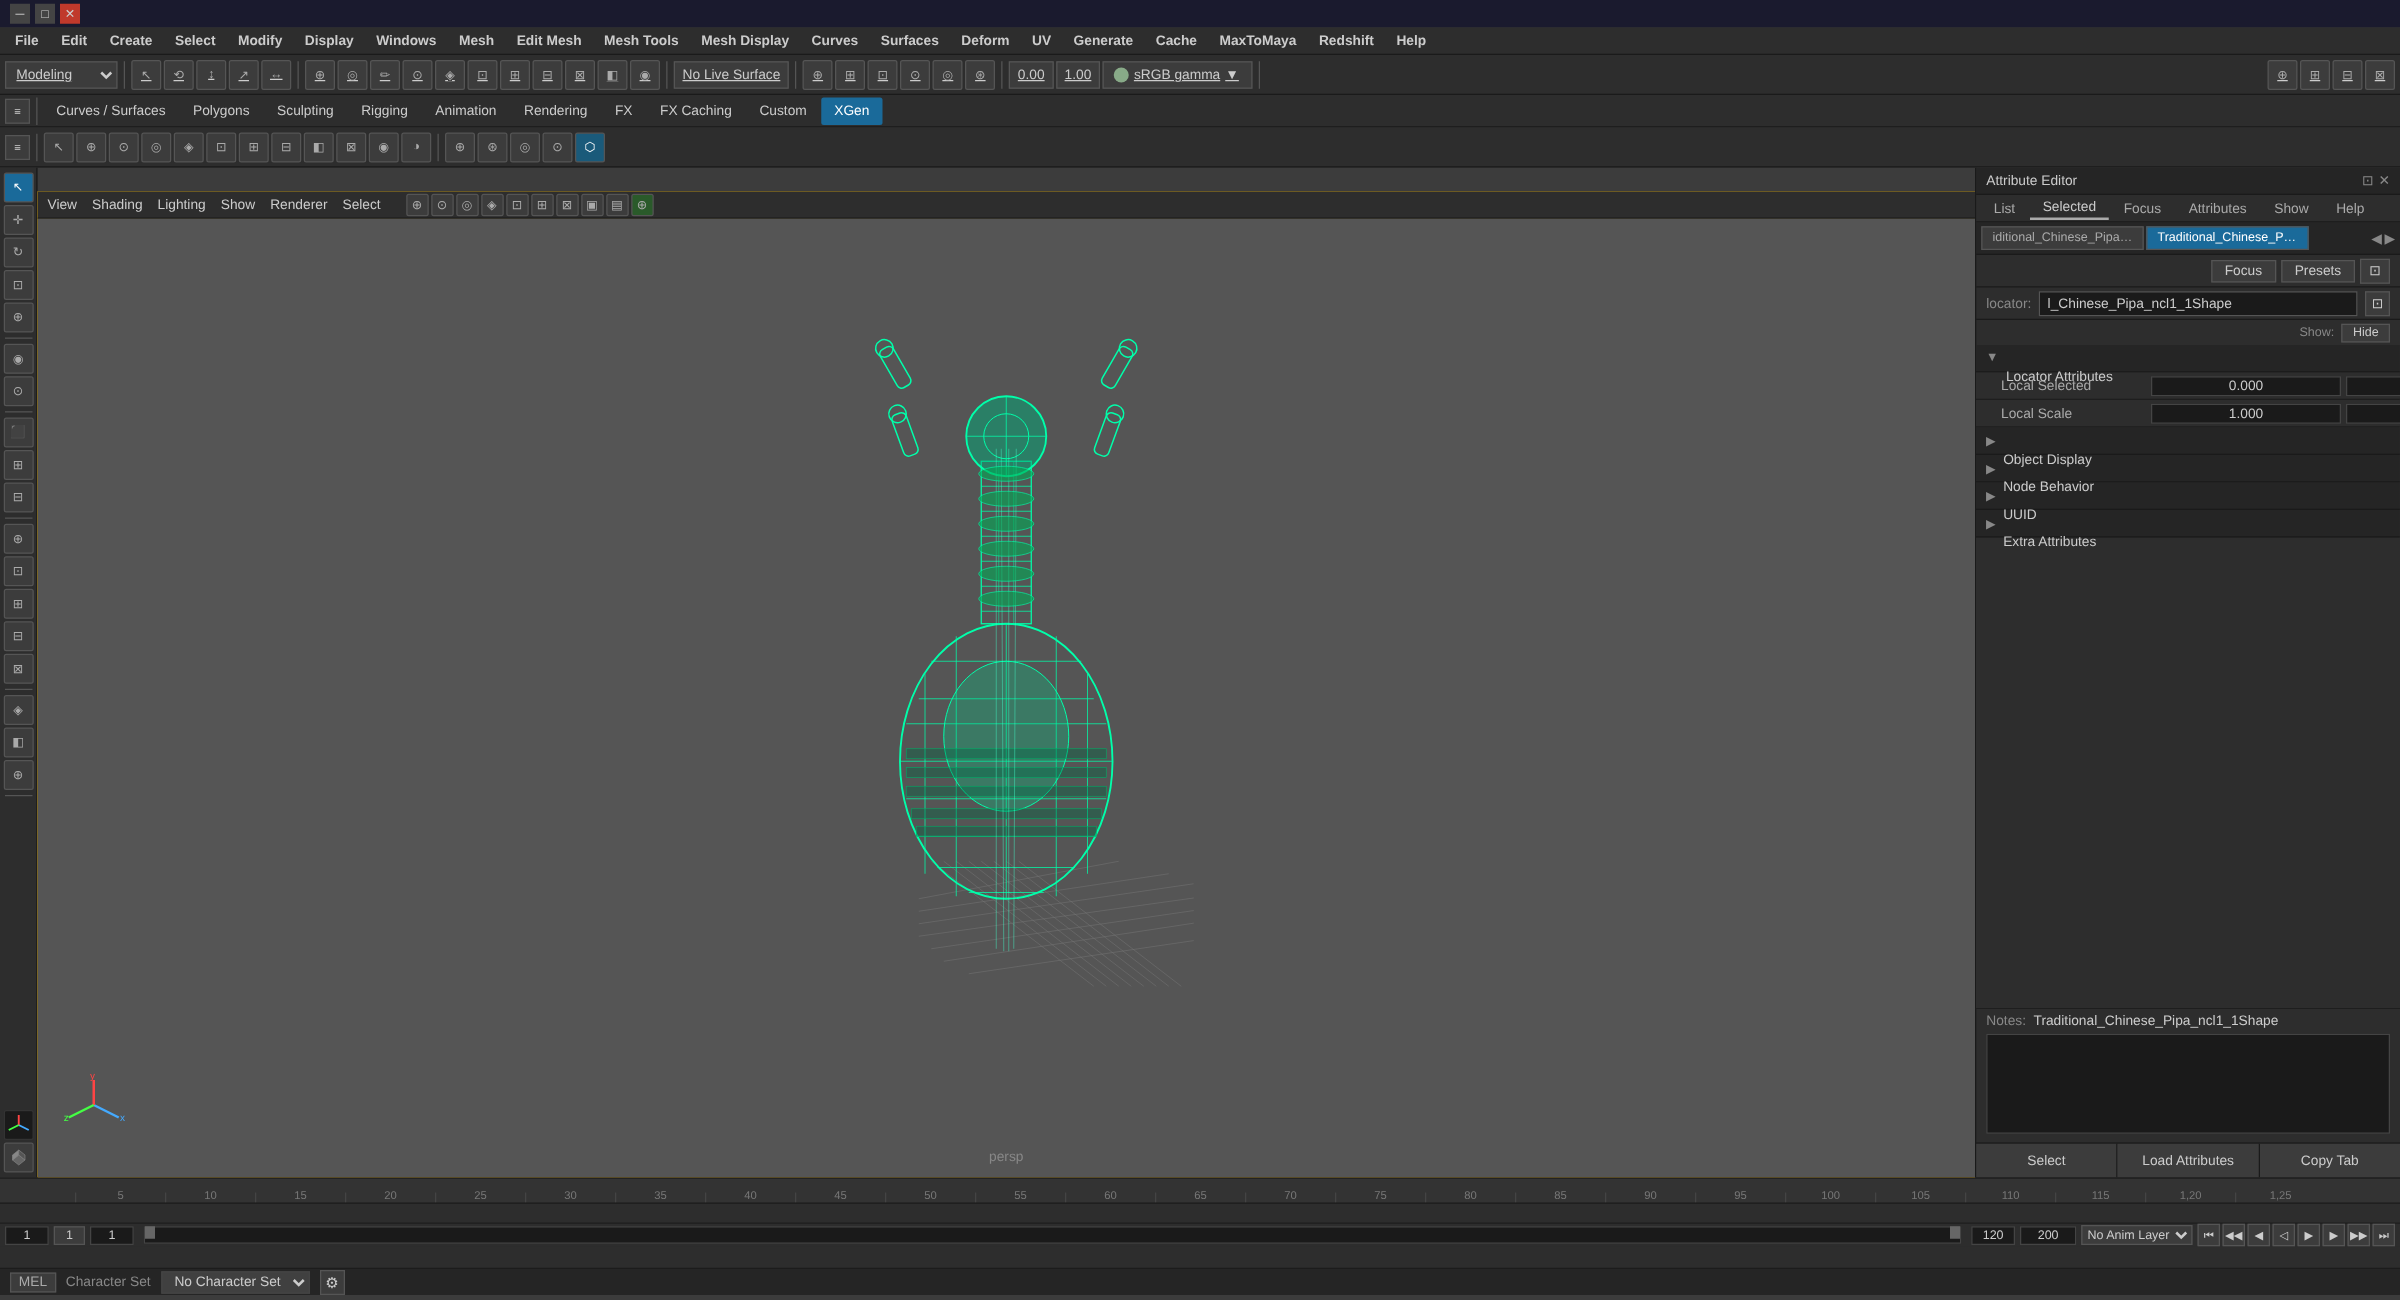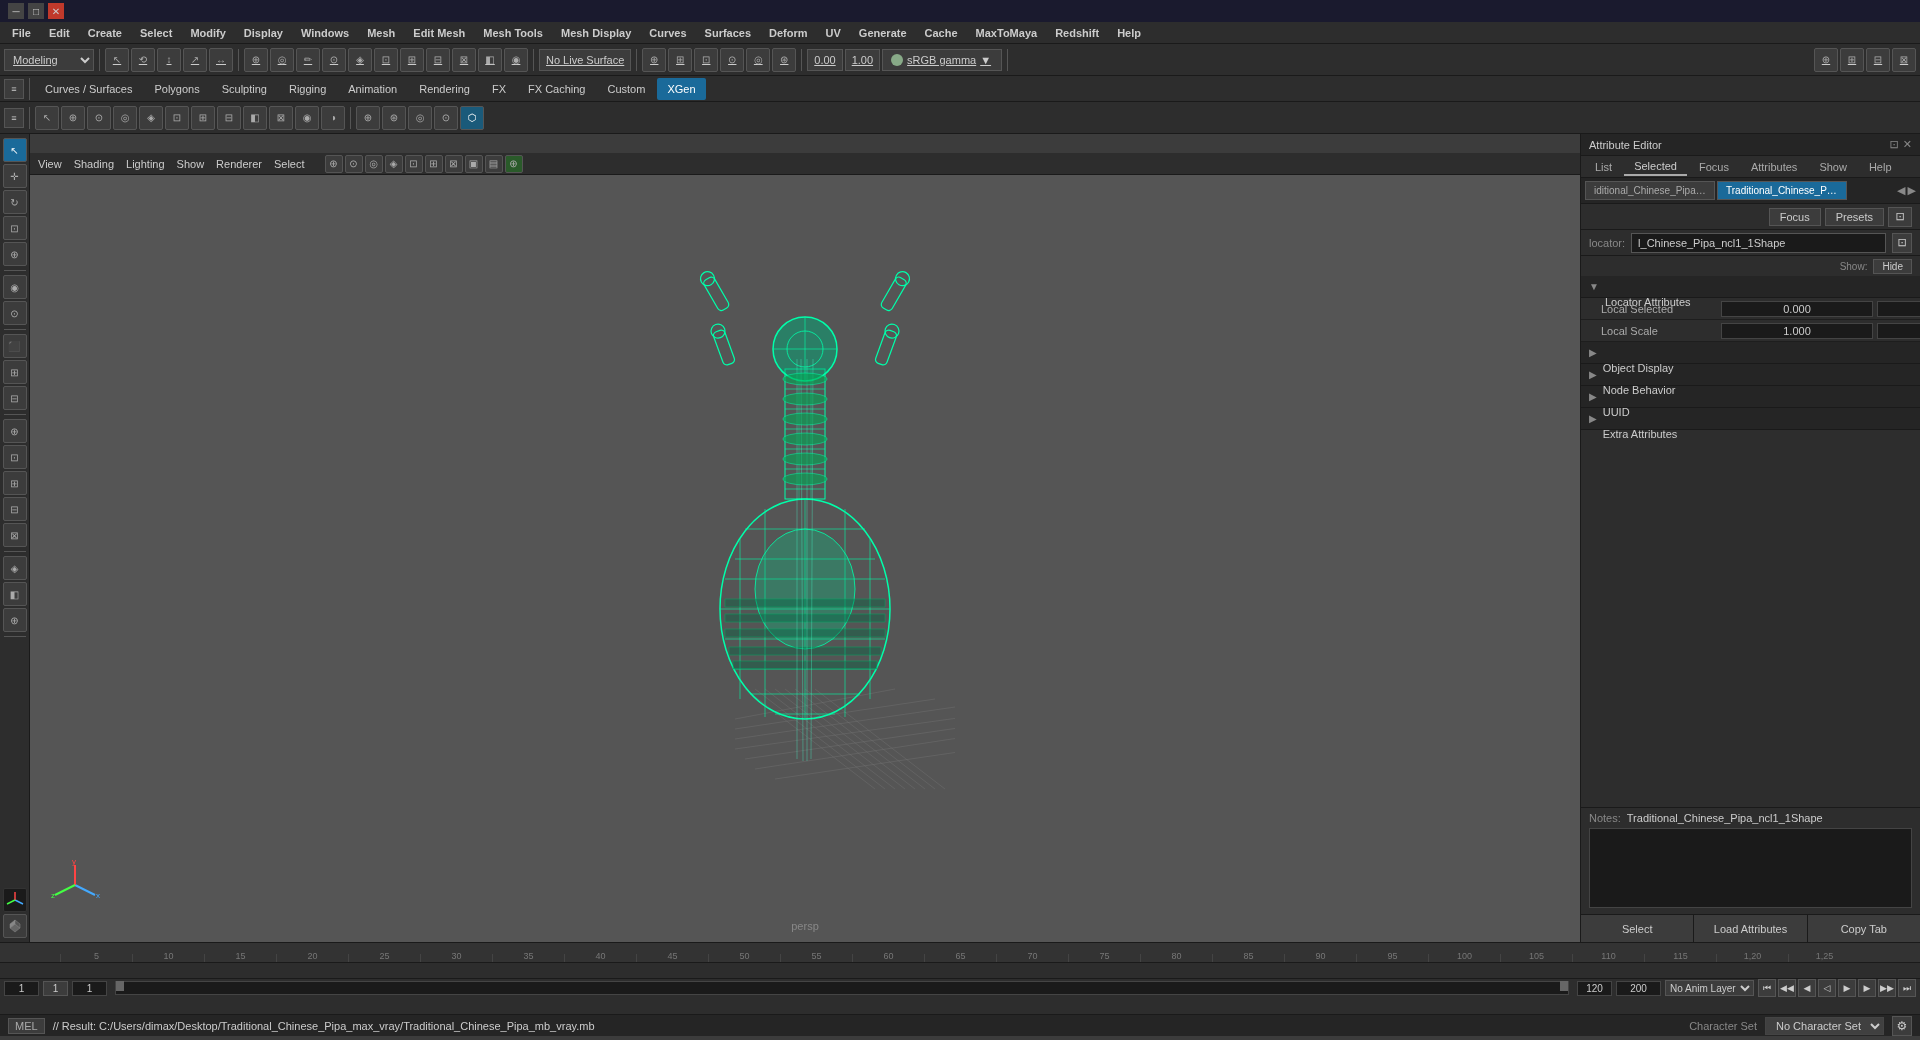--- a/index.html
+++ b/index.html
@@ -1095,21 +1095,20 @@
         <div class="pb-btn">▶▶</div>
         <div class="pb-btn">⏭</div>
       </div>
     </div>
   </div>
 
 </div>
 
 <div id="bottom-bar">
   <span class="mel-label">MEL</span>
-  <span class="result-text">// Result: C:/Users/dimax/Desktop/Traditional_Chinese_Pipa_max_vray/Traditional_Chinese_Pipa_mb_vray.mb</span>
   <span class="char-set-label">Character Set</span>
   <select class="char-set-value">
     <option>No Character Set</option>
   </select>
   <div class="settings-icon-area">
     <span>⚙</span>
   </div>
 </div>
 
 </body></html>

